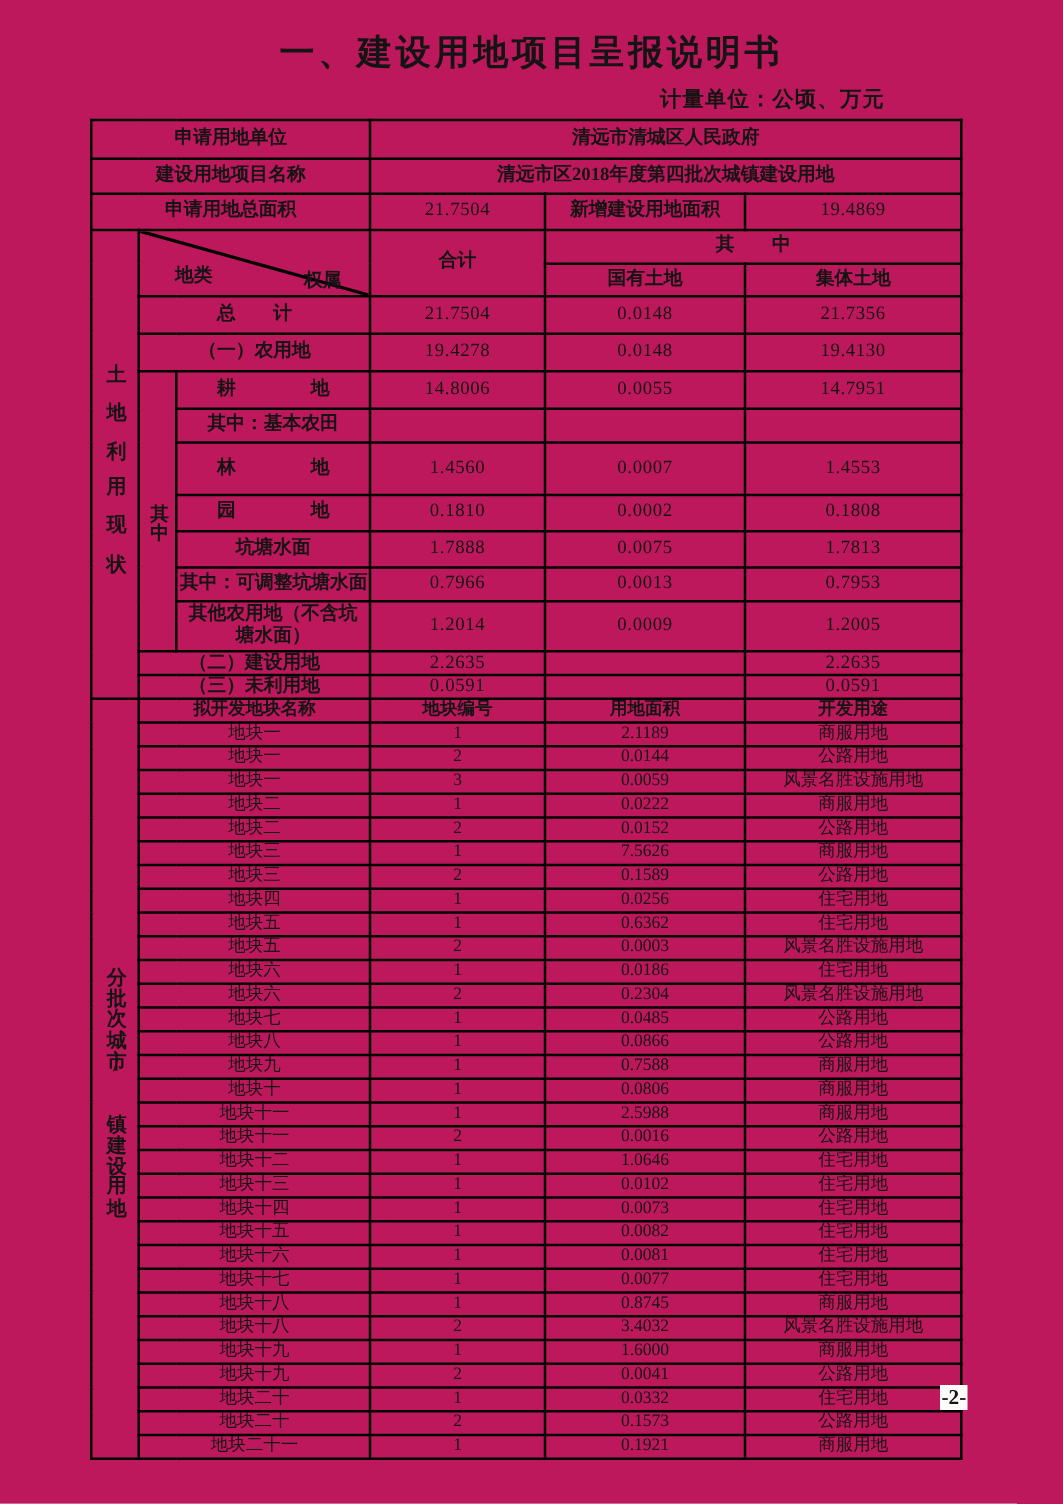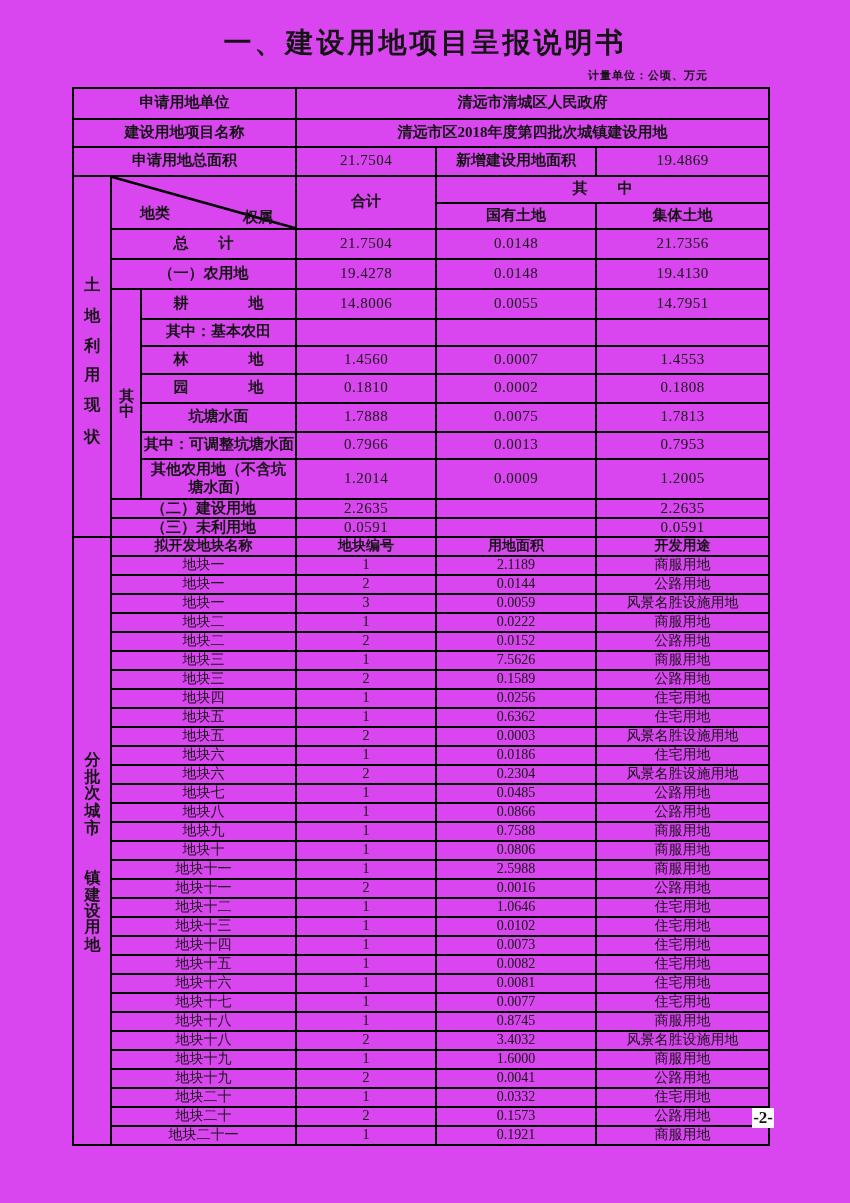--- a/index.html
+++ b/index.html
@@ -3,38 +3,38 @@
 <meta charset="utf-8">
 <style>
   html, body {
     margin: 0; padding: 0;
     background: #e8e8e6;
   }
   .sheet {
     position: relative;
     width: 850px; height: 1203px;
     margin: 0 auto;
-    background: #d946ef;
+    background: #be185d;
     color: #141414;
     font-family: "Liberation Serif", "DejaVu Serif", serif;
     overflow: hidden;
   }
   .doc-title {
     padding-top: 26px;
     text-align: center;
     font-size: 28px;
     font-weight: bold;
     letter-spacing: 3px;
     line-height: 1.2;
   }
   .unit-note {
     margin-top: 8px;
     margin-right: 142px;
     text-align: right;
-    font-size: 11px;
+    font-size: 17px;
     font-weight: bold;
     letter-spacing: 1px;
   }
   table.main {
     border-collapse: collapse;
     table-layout: fixed;
     margin-left: 72px;
     margin-top: 4px;
     width: 696px;
   }
@@ -69,21 +69,21 @@
   td.diag .diag-top    { position: absolute; top: 4px;  right: 22px; font-weight: bold; font-size: 15px; margin-top: 28px; }
   td.diag .diag-bottom { position: absolute; bottom: 5px; left: 28px; font-weight: bold; font-size: 15px; }
   
   tr.h-top1 { height: 31px; }
   tr.h-top2 { height: 28px; padding-left: 24px; }
   tr.h-top3 { height: 29px; }
   tr.h-hd1  { height: 27px; }
   tr.h-hd2  { height: 26px; }
   tr.h-30   { height: 30px; }
   tr.h-27   { height: 27px; padding-left: 26px; }
-  tr.h-33   { height: 28px; border-radius: 13px; }
+  tr.h-33   { height: 42px; border-radius: 13px; }
   tr.h-29   { height: 29px; }
   tr.h-40   { height: 40px; }
   tr.h-19   { height: 19px; }
   tr.h-17   { height: 17px; }
   tr.h-ph   { height: 21px; }
   
   tbody.plots-body td { font-size: 14px; height: 17px; line-height: 1.05; padding: 0 2px; }
   tbody.plots-body tr { height: 19px; }
   td.left-wrap { text-align: left; padding-left: 1px; white-space: nowrap; }
   .page-number {

